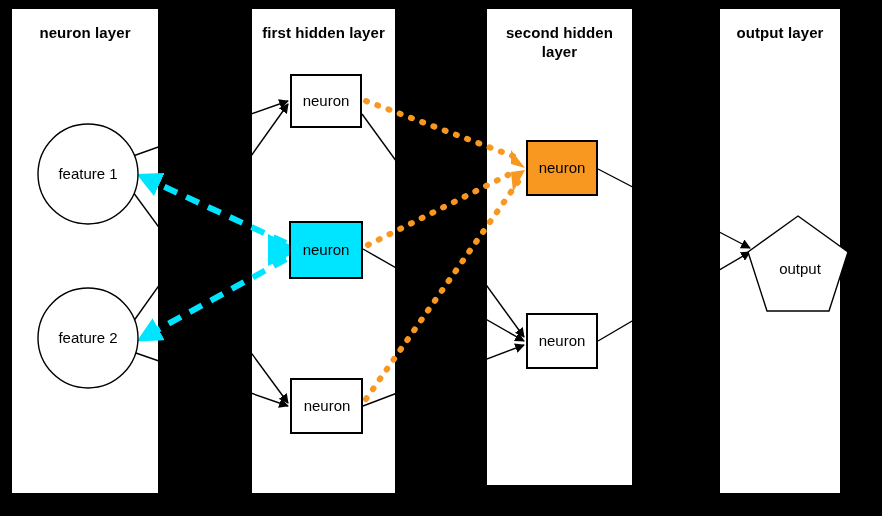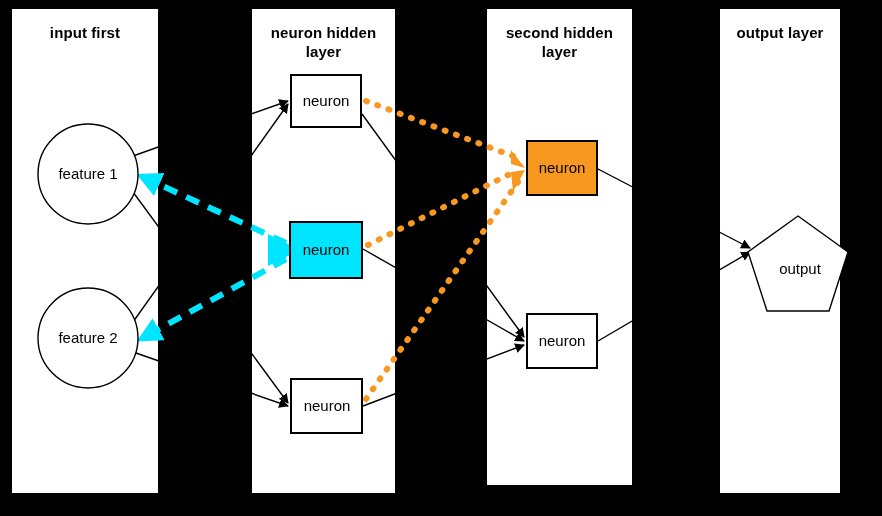--- a/index.html
+++ b/index.html
@@ -28,24 +28,24 @@
   .edge{stroke:#000;stroke-width:1.4;fill:none;}
   .edge-cyan{stroke:#00e5ff;stroke-width:6;fill:none;stroke-dasharray:14 10;stroke-linecap:butt;}
   .edge-orange{stroke:#f89820;stroke-width:6;fill:none;stroke-dasharray:1 11;stroke-linecap:round;}
 </style>
 </head>
 <body>
 
 <div id="root">
 
   <div class="panel" id="panel-input" style="left: 12px; top: 9px; width: 146px; height: 484px;">
-    <div class="panel-title">input first</div>
+    <div class="panel-title">neuron layer</div>
   </div>
   <div class="panel" id="panel-hidden1" style="left: 252px; top: 9px; width: 143px; height: 484px;">
-    <div class="panel-title">neuron hidden layer</div>
+    <div class="panel-title">first hidden layer</div>
   </div>
   <div class="panel" id="panel-hidden2" style="left: 487px; top: 9px; width: 145px; height: 476px;">
     <div class="panel-title">second hidden layer</div>
   </div>
   <div class="panel" id="panel-output" style="left: 720px; top: 9px; width: 120px; height: 484px;">
     <div class="panel-title">output layer</div>
   </div>
 
   <svg class="overlay" viewBox="0 0 882 516">
     <defs>

